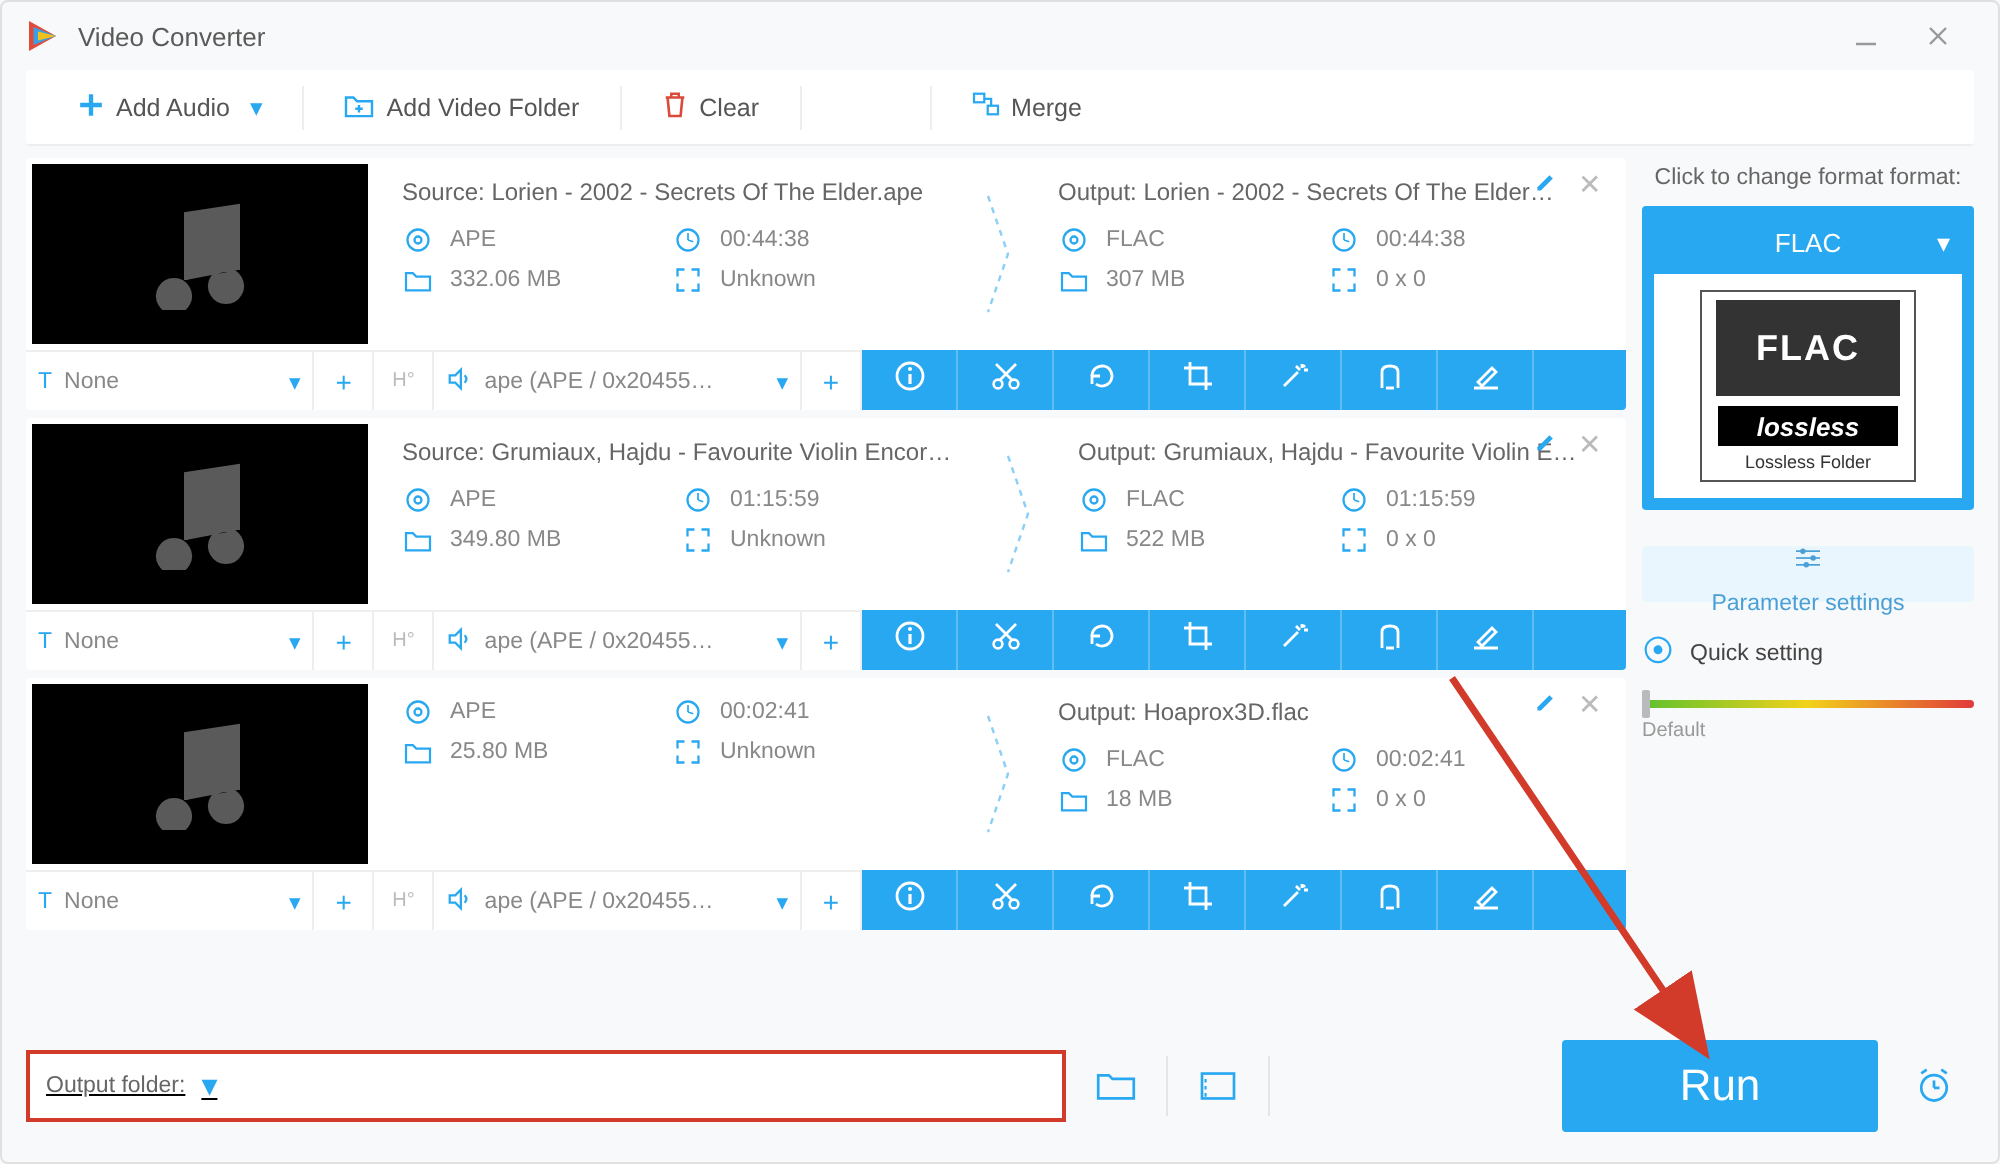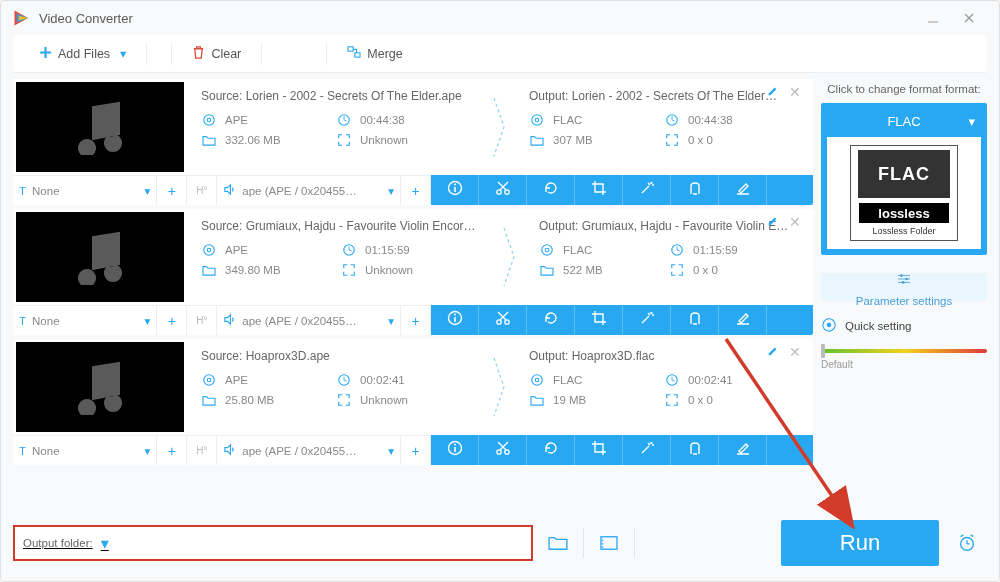--- a/index.html
+++ b/index.html
@@ -121,21 +121,21 @@
   }
   .fmt-tile-top {
     width: 92px; height: 48px; background: #333; color: #fff;
     font-size: 18px; font-weight: 700; letter-spacing: 1px;
     display: flex; align-items: center; justify-content: center;
     margin-bottom: 4px;
   }
   .fmt-tile-mid {
     width: 92px; height: 22px; background: #000; color: #fff;
     display: flex; align-items: center; justify-content: center;
-    font-size: 13px; font-weight: 700;
+    font-size: 13px; font-style: italic; font-weight: 700;
     border: 1px solid #fff;
     margin-bottom: 2px;
   }
   .fmt-tile-sub { font-size: 9px; color: #333; margin-bottom: 4px; }
 
   .sb-btn {
     height: 28px; margin-top: 18px;
     background: #eaf6fe;
     display: flex; align-items: center; gap: 8px;
     padding: 0 10px; font-size: 11.5px; color: #4aa0d6;
@@ -254,24 +254,34 @@
 </div>
 
 <div class="toolbar">
   <div class="tb-item">
     <span class="ic">
       <svg width="13" height="13" viewBox="0 0 12 12">
           <line x1="6" y1="1" x2="6" y2="11" stroke="#29a8f2" stroke-width="2"></line>
           <line x1="1" y1="6" x2="11" y2="6" stroke="#29a8f2" stroke-width="2"></line>
         </svg>
     </span>
-    <span>Add Files</span>
+    <span>Add Audio</span>
     <span class="tb-drop">▾</span>
   </div>
   <div class="tb-sep"></div>
+  <div class="tb-item">
+    <span class="ic">
+      <svg width="15" height="13" viewBox="0 0 16 14">
+          <path d="M1 3 L5 3 L7 5 L15 5 L15 13 L1 13 Z" fill="none" stroke="#29a8f2" stroke-width="1.3"></path>
+          <line x1="8" y1="7" x2="8" y2="11" stroke="#29a8f2" stroke-width="1.3"></line>
+          <line x1="6" y1="9" x2="10" y2="9" stroke="#29a8f2" stroke-width="1.3"></line>
+        </svg>
+    </span>
+    <span>Add Video Folder</span>
+  </div>
   <div class="tb-sep"></div>
   <div class="tb-item clear">
     <span class="ic">
       <svg width="13" height="14" viewBox="0 0 14 15">
           <path d="M2 4 L12 4 M5 4 L5 2 L9 2 L9 4 M3 4 L4 14 L10 14 L11 4" fill="none" stroke="#d94a3a" stroke-width="1.4"></path>
         </svg>
     </span>
     <span>Clear</span>
   </div>
   <div class="tb-sep"></div>
@@ -644,21 +654,20 @@
     </div>
   </div>
   <div class="file-item">
     <div class="file-main">
       <div class="thumb">
         <span><svg width="70" height="60" viewBox="0 0 70 60">
                 <path d="M22 45 a8 8 0 1 0 0.01 0 M48 40 a8 8 0 1 0 0.01 0 M28 45 L28 12 L54 8 L54 40 M28 20 L54 16" fill="#5a5a5a" stroke="#5a5a5a" stroke-width="2"></path>
               </svg></span>
       </div>
       <div class="source-col">
-        <div class="src-title">Source: Hoaprox3D.ape</div>
         <div class="meta-row">
           <div class="meta">
                 <span class="ic">
                   <svg width="14" height="14" viewBox="0 0 16 16">
                     <circle cx="8" cy="8" r="6" fill="none" stroke="#29a8f2" stroke-width="1.3"></circle>
                     <circle cx="8" cy="8" r="2" fill="none" stroke="#29a8f2" stroke-width="1.3"></circle>
                   </svg>
                 </span>
                 <span>APE</span>
               </div>
@@ -726,21 +735,21 @@
                 <span>00:02:41</span>
               </div>
         </div>
         <div class="meta-row">
           <div class="meta">
                 <span class="ic">
                   <svg width="14" height="12" viewBox="0 0 16 14">
                     <path d="M1 3 L5 3 L7 5 L15 5 L15 13 L1 13 Z" fill="none" stroke="#29a8f2" stroke-width="1.3"></path>
                   </svg>
                 </span>
-                <span>19 MB</span>
+                <span>18 MB</span>
               </div>
           <div class="meta">
                 <span class="ic">
                   <svg width="14" height="14" viewBox="0 0 16 16">
                     <path d="M2 6 L2 2 L6 2 M10 2 L14 2 L14 6 M14 10 L14 14 L10 14 M6 14 L2 14 L2 10" fill="none" stroke="#29a8f2" stroke-width="1.3"></path>
                   </svg>
                 </span>
                 <span>0 x 0</span>
               </div>
         </div>

